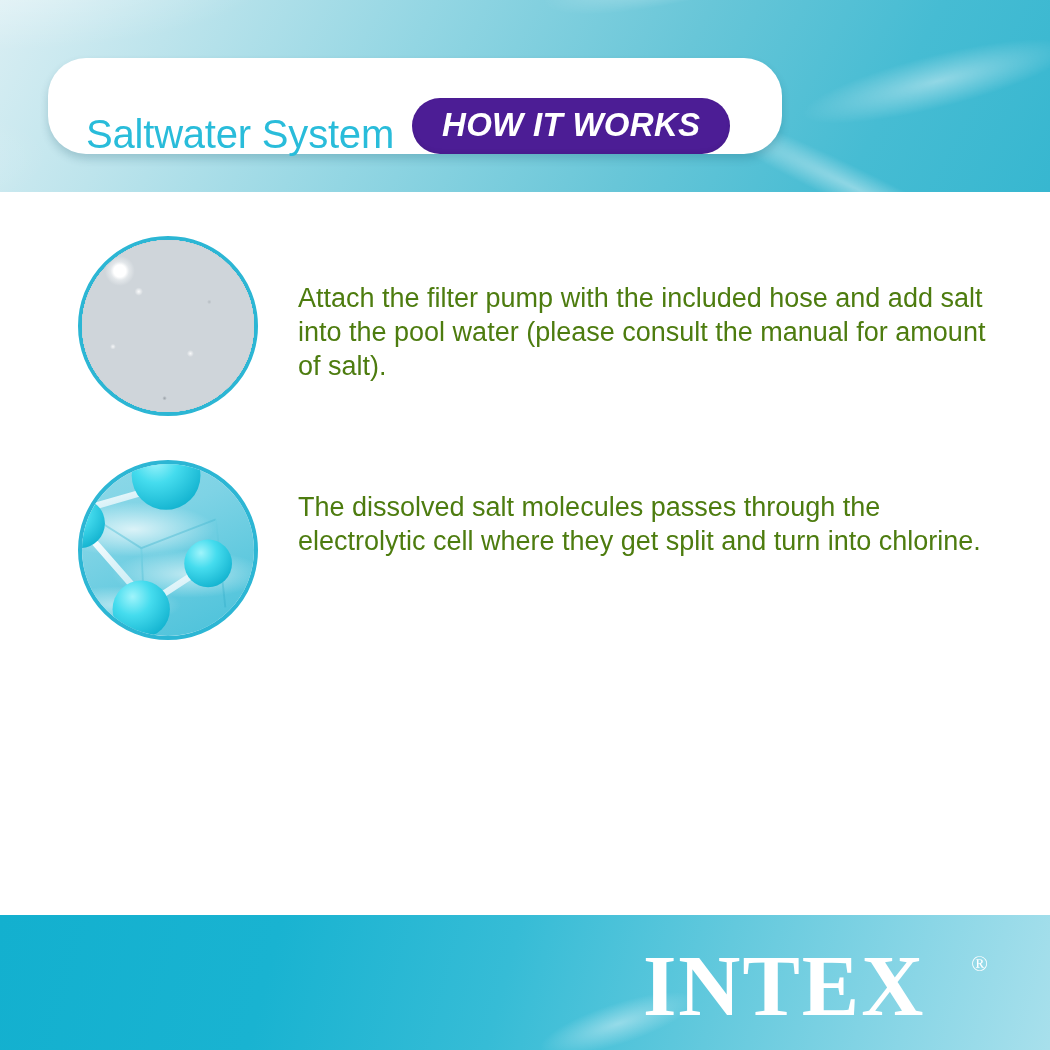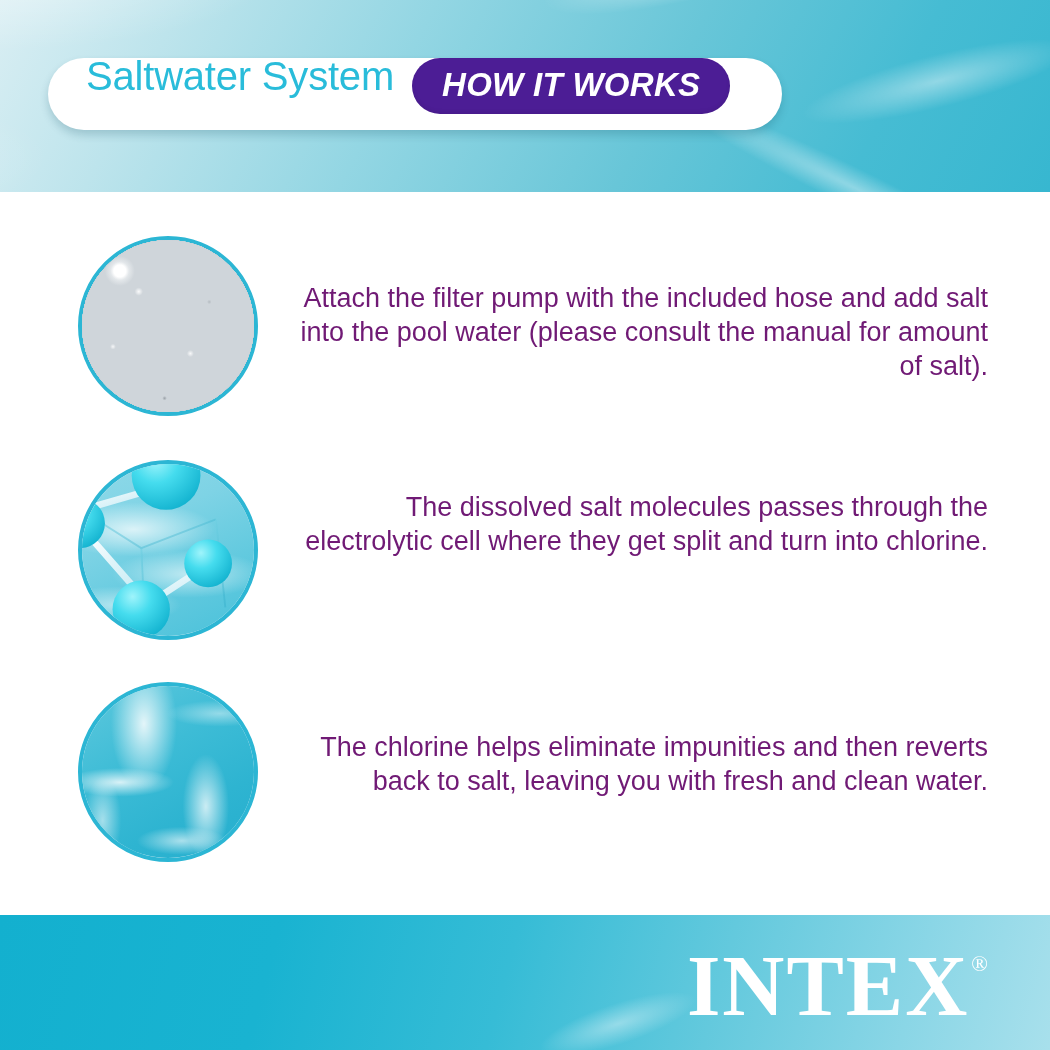--- a/index.html
+++ b/index.html
@@ -53,26 +53,26 @@
     background:
       radial-gradient(ellipse 420px 120px at 18% 8%, rgba(255,255,255,0.45), rgba(255,255,255,0) 70%),
       radial-gradient(ellipse 320px 90px at 8% 70%, rgba(255,255,255,0.28), rgba(255,255,255,0) 72%);
   }
 
   .title-pill {
     position: absolute;
     left: 48px;
     top: 58px;
     width: 734px;
-    height: 72px;
+    height: 96px;
     background: #ffffff;
     border-radius: 38px;
     box-shadow: 0 5px 9px rgba(12,70,88,0.20);
     display: flex;
-    align-items: flex-start;
+    align-items: flex-end;
     z-index: 3;
   }
   .title-main {
     color: #29bcda;
     font-size: 40px;
     line-height: 1;
     letter-spacing: -0.2px;
     white-space: nowrap;
     margin-left: 38px;
     margin-right: 18px;
@@ -185,24 +185,23 @@
       radial-gradient(ellipse 70px 22px at 58% 90%, rgba(255,255,255,0.6), rgba(255,255,255,0) 64%),
       radial-gradient(ellipse 30px 70px at 12% 78%, rgba(255,255,255,0.55), rgba(255,255,255,0) 62%),
       radial-gradient(ellipse 80px 20px at 80% 16%, rgba(255,255,255,0.45), rgba(255,255,255,0) 66%),
       linear-gradient(150deg, #5ec8dd 0%, #3dbcd6 40%, #2eb4d1 70%, #25aece 100%);
   }
 
   .step-text {
     position: absolute;
     left: 298px;
     width: 690px;
-    color: #701a75;
+    color: #4d7c0f;
     font-size: 27px;
     line-height: 34px;
-    text-align: right;
   }
   .step-1 .step-text { top: 45px; }
   .step-2 .step-text { top: 30px; }
   .step-3 .step-text { top: 48px; }
 
   
   .footer {
     position: absolute;
     left: 0;
     top: 915px;
@@ -230,20 +229,21 @@
     background: radial-gradient(ellipse 300px 120px at 96% 50%, rgba(255,255,255,0.35), rgba(255,255,255,0) 72%);
   }
 
   .brand {
     position: absolute;
     right: 62px;
     top: 28px;
     display: flex;
     align-items: flex-start;
     z-index: 2;
+    gap: 44px;
   }
   .brand-word {
     color: #ffffff;
     font-family: "Liberation Serif", serif;
     font-weight: bold;
     font-size: 86px;
     line-height: 86px;
     letter-spacing: 2px;
   }
   .brand-reg {
@@ -312,26 +312,20 @@
 
           <circle cx="88" cy="12" r="36" fill="url(#ball)"></circle>
           <circle cx="-2" cy="62" r="26" fill="url(#ball)"></circle>
           <circle cx="132" cy="104" r="25" fill="url(#ball)"></circle>
           <circle cx="62" cy="152" r="30" fill="url(#ball)"></circle>
         </svg>
       </div>
       <div class="step-text">The dissolved salt molecules passes through the electrolytic cell where they get split and turn into chlorine.</div>
     </div>
 
-    <div class="step step-3">
-      <div class="circle">
-        <div class="water-bg"></div>
-      </div>
-      <div class="step-text">The chlorine helps eliminate impunities and then reverts back to salt, leaving you with fresh and clean water.</div>
-    </div>
 
   </div>
 
   <div class="footer">
     <div class="fcaustic f3"></div>
     <div class="fcaustic f1"></div>
     <div class="fcaustic f2"></div>
     <div class="brand">
       <span class="brand-word">INTEX</span>
       <span class="brand-reg">®</span>

